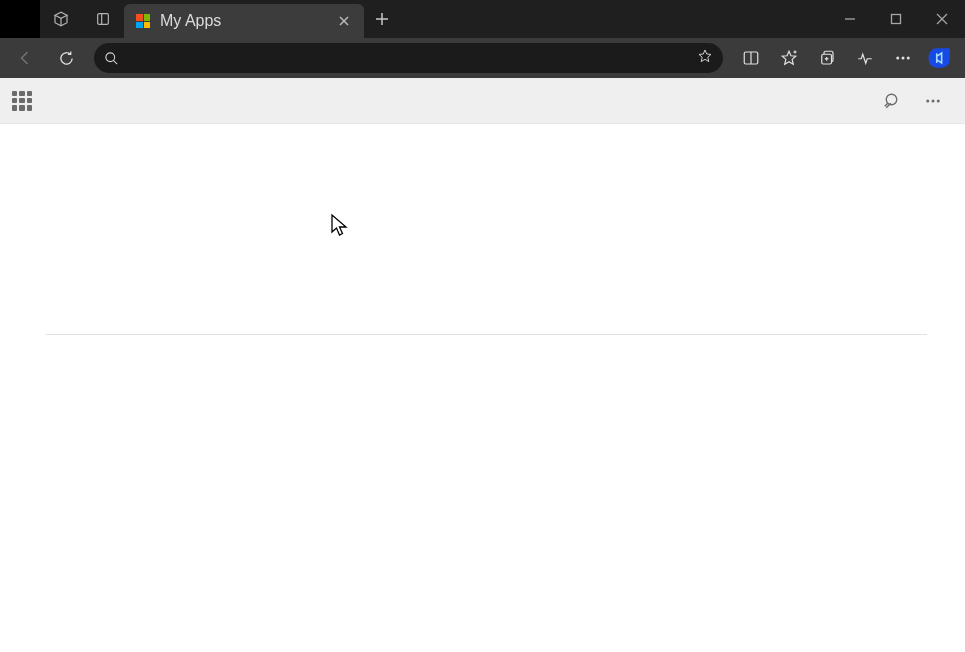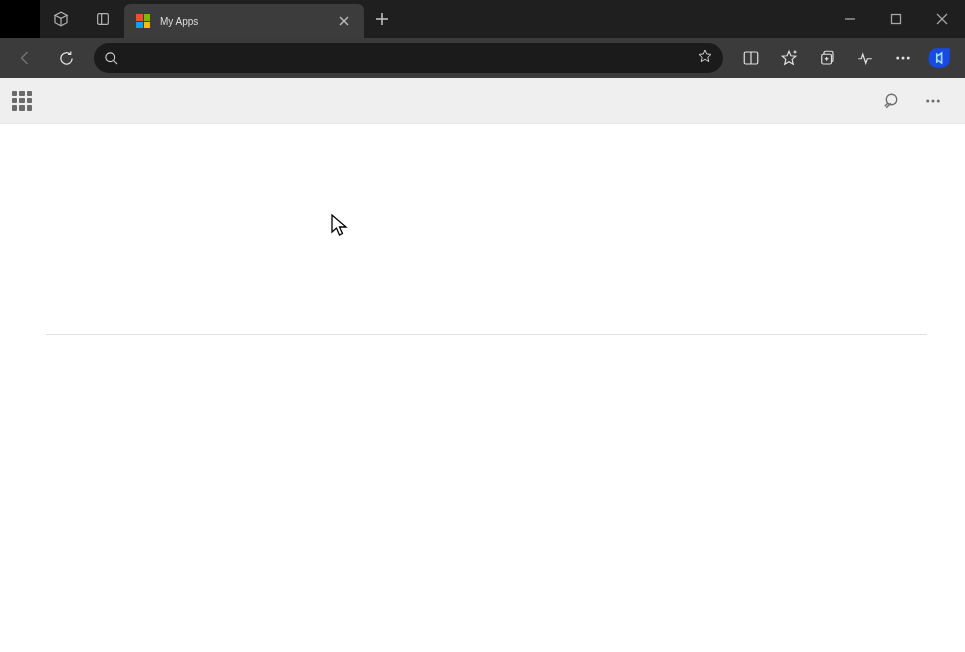--- a/index.html
+++ b/index.html
@@ -37,21 +37,21 @@
     .titlebar-iconbtn svg { stroke: #b3b3b3; fill: none; }
     .tab {
       display: flex;
       align-items: center;
       background: #3c3c3c;
       border-radius: 6px 6px 0 0;
       padding: 0 12px;
       margin-top: 4px;
       min-width: 240px;
       gap: 10px;
-      font-size: 10px;
+      font-size: 16px;
       color: #dcdcdc;
     }
     .tab-favicon {
       display: inline-flex;
     }
     .ms-favicon {
       width: 14px; height: 14px;
       display: grid;
       grid-template-columns: 1fr 1fr;
       grid-template-rows: 1fr 1fr;

